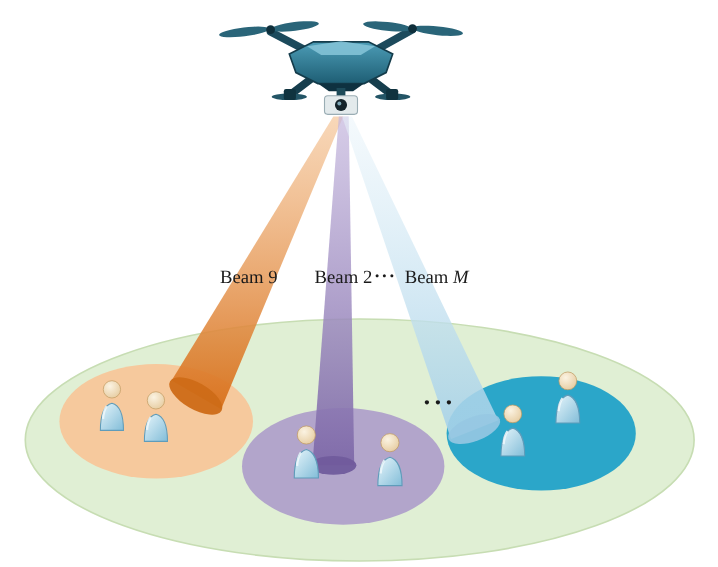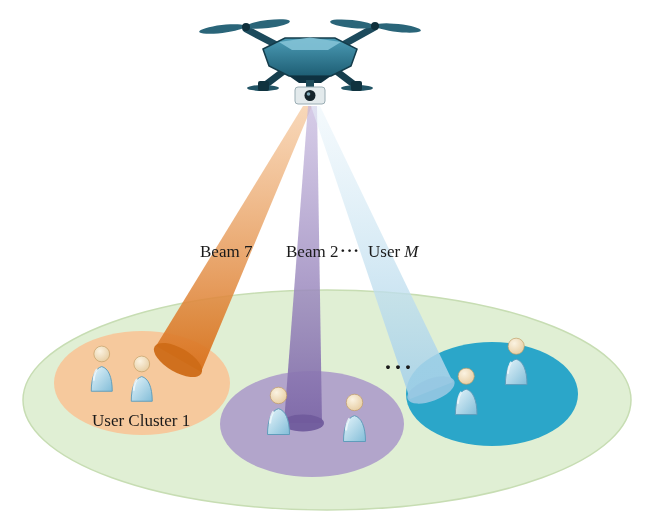--- a/index.html
+++ b/index.html
@@ -118,23 +118,22 @@
       <path d="M279,42 L310,37.5 L341,42 L328,50 L292,50 Z" fill="#83c2d6" opacity="0.9"></path>
       <path d="M289,76 L331,76 L321,83 L299,83 Z" fill="#0e3140"></path>
 
       <rect x="306" y="80" width="8" height="8" fill="#1d4a59"></rect>
       <rect x="295" y="87" width="30" height="17" rx="3" fill="#e3eaec" stroke="#9aadb4" stroke-width="1"></rect>
       <circle cx="310" cy="95.5" r="5.5" fill="#15242b"></circle>
       <circle cx="308.5" cy="94" r="1.8" fill="#7fa8b8"></circle>
     </g>
   </svg>
 
-  <div class="lbl" style="left:200px; top:243px;">Beam 7</div>
+  <div class="lbl" style="left:200px; top:243px;">Beam 9</div>
   <div class="lbl" style="left:286px; top:243px;">Beam 2</div>
   <div class="lbl dots beam-dots" style="left:340px; top:242px;">···</div>
   <div class="lbl" style="left:368px; top:243px;">
-    <span>User </span><span class="var">M</span>
+    <span>Beam </span><span class="var">M</span>
   </div>
 
-  <div class="lbl" style="left:92px; top:412px;">User Cluster 1</div>
   <div class="lbl dots cluster-dots" style="left:384px; top:355px;">···</div>
 
 </div>
 
 </body></html>

